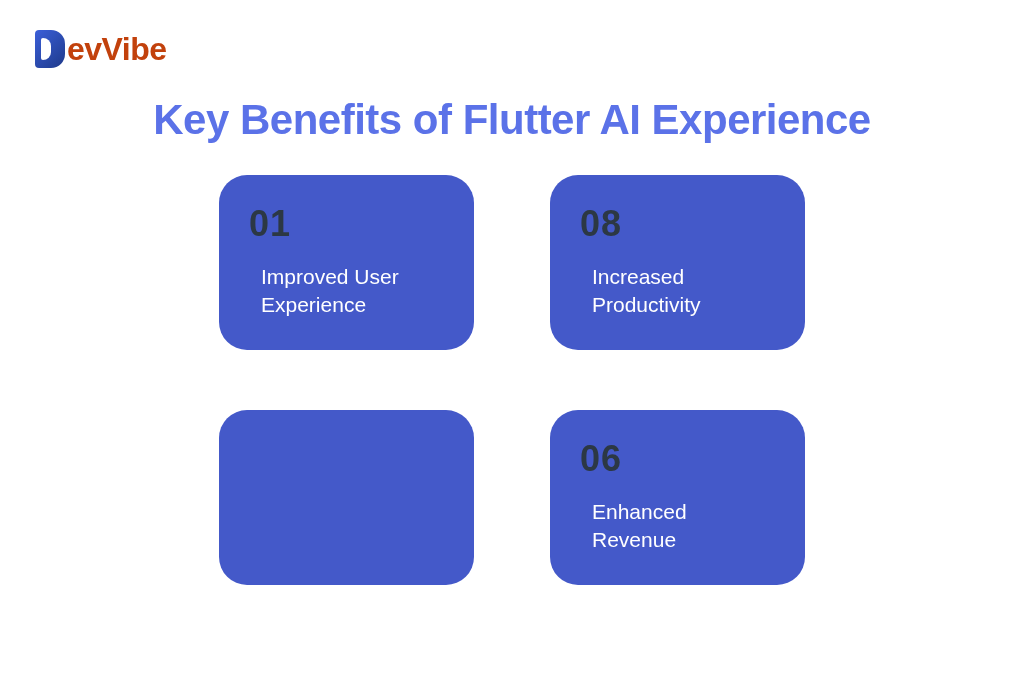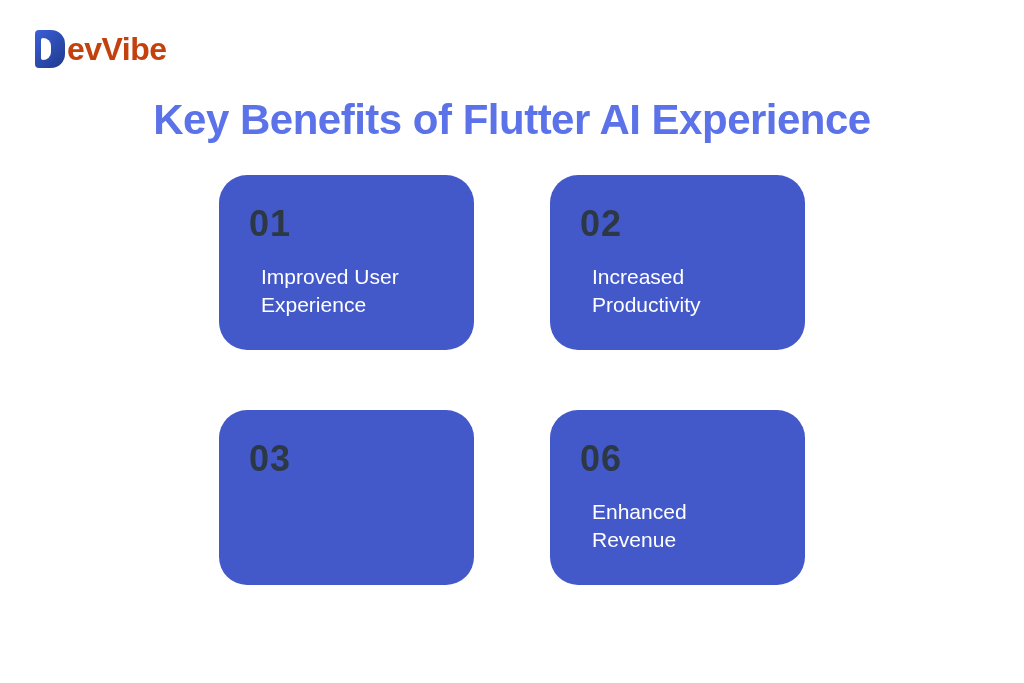--- a/index.html
+++ b/index.html
@@ -99,23 +99,22 @@
 </div>
 
 <h1 class="title">Key Benefits of Flutter AI Experience</h1>
 
 <div class="grid">
   <div class="card">
     <div class="card-number">01</div>
     <div class="card-label">Improved User Experience</div>
   </div>
   <div class="card">
-    <div class="card-number">02</div>
+    <div class="card-number">08</div>
     <div class="card-label">Increased Productivity</div>
   </div>
   <div class="card">
-    <div class="card-number">03</div>
   </div>
   <div class="card">
     <div class="card-number">06</div>
     <div class="card-label">Enhanced Revenue</div>
   </div>
 </div>
 
 </body></html>

